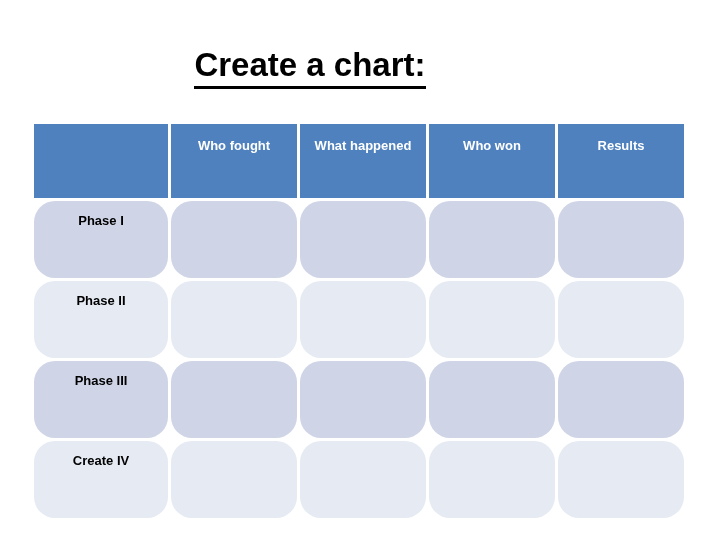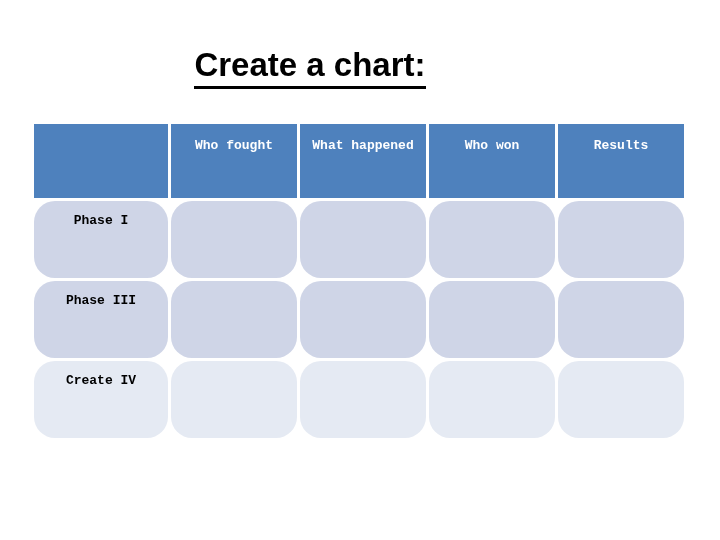--- a/index.html
+++ b/index.html
@@ -46,21 +46,20 @@
     border-spacing: 3px 3px;
     table-layout: fixed;
     background: #ffffff;
   }
   #content-table td,
   #content-table th {
     padding: 0;
     margin: 16px;
     vertical-align: top;
     border: 0;
-    font-family: Liberation Mono, monospace;
   }
 
   
   col.col-label  { width: 134px; }
   col.col-data   { width: 126px; }
 
   
   .hdr-cell {
     background: #4E81BD;
     height: 74px;
@@ -131,20 +130,27 @@
   <tbody>
 
     <tr class="body-row-dark">
       <td class="body-cell label-cell">Phase I</td>
       <td class="body-cell data-cell"></td>
       <td class="body-cell data-cell"></td>
       <td class="body-cell data-cell"></td>
       <td class="body-cell data-cell"></td>
     </tr>
 
+    <tr class="body-row-light">
+      <td class="body-cell label-cell">Phase II</td>
+      <td class="body-cell data-cell"></td>
+      <td class="body-cell data-cell"></td>
+      <td class="body-cell data-cell"></td>
+      <td class="body-cell data-cell"></td>
+    </tr>
 
     <tr class="body-row-dark">
       <td class="body-cell label-cell">Phase III</td>
       <td class="body-cell data-cell"></td>
       <td class="body-cell data-cell"></td>
       <td class="body-cell data-cell"></td>
       <td class="body-cell data-cell"></td>
     </tr>
 
     <tr class="body-row-light">

